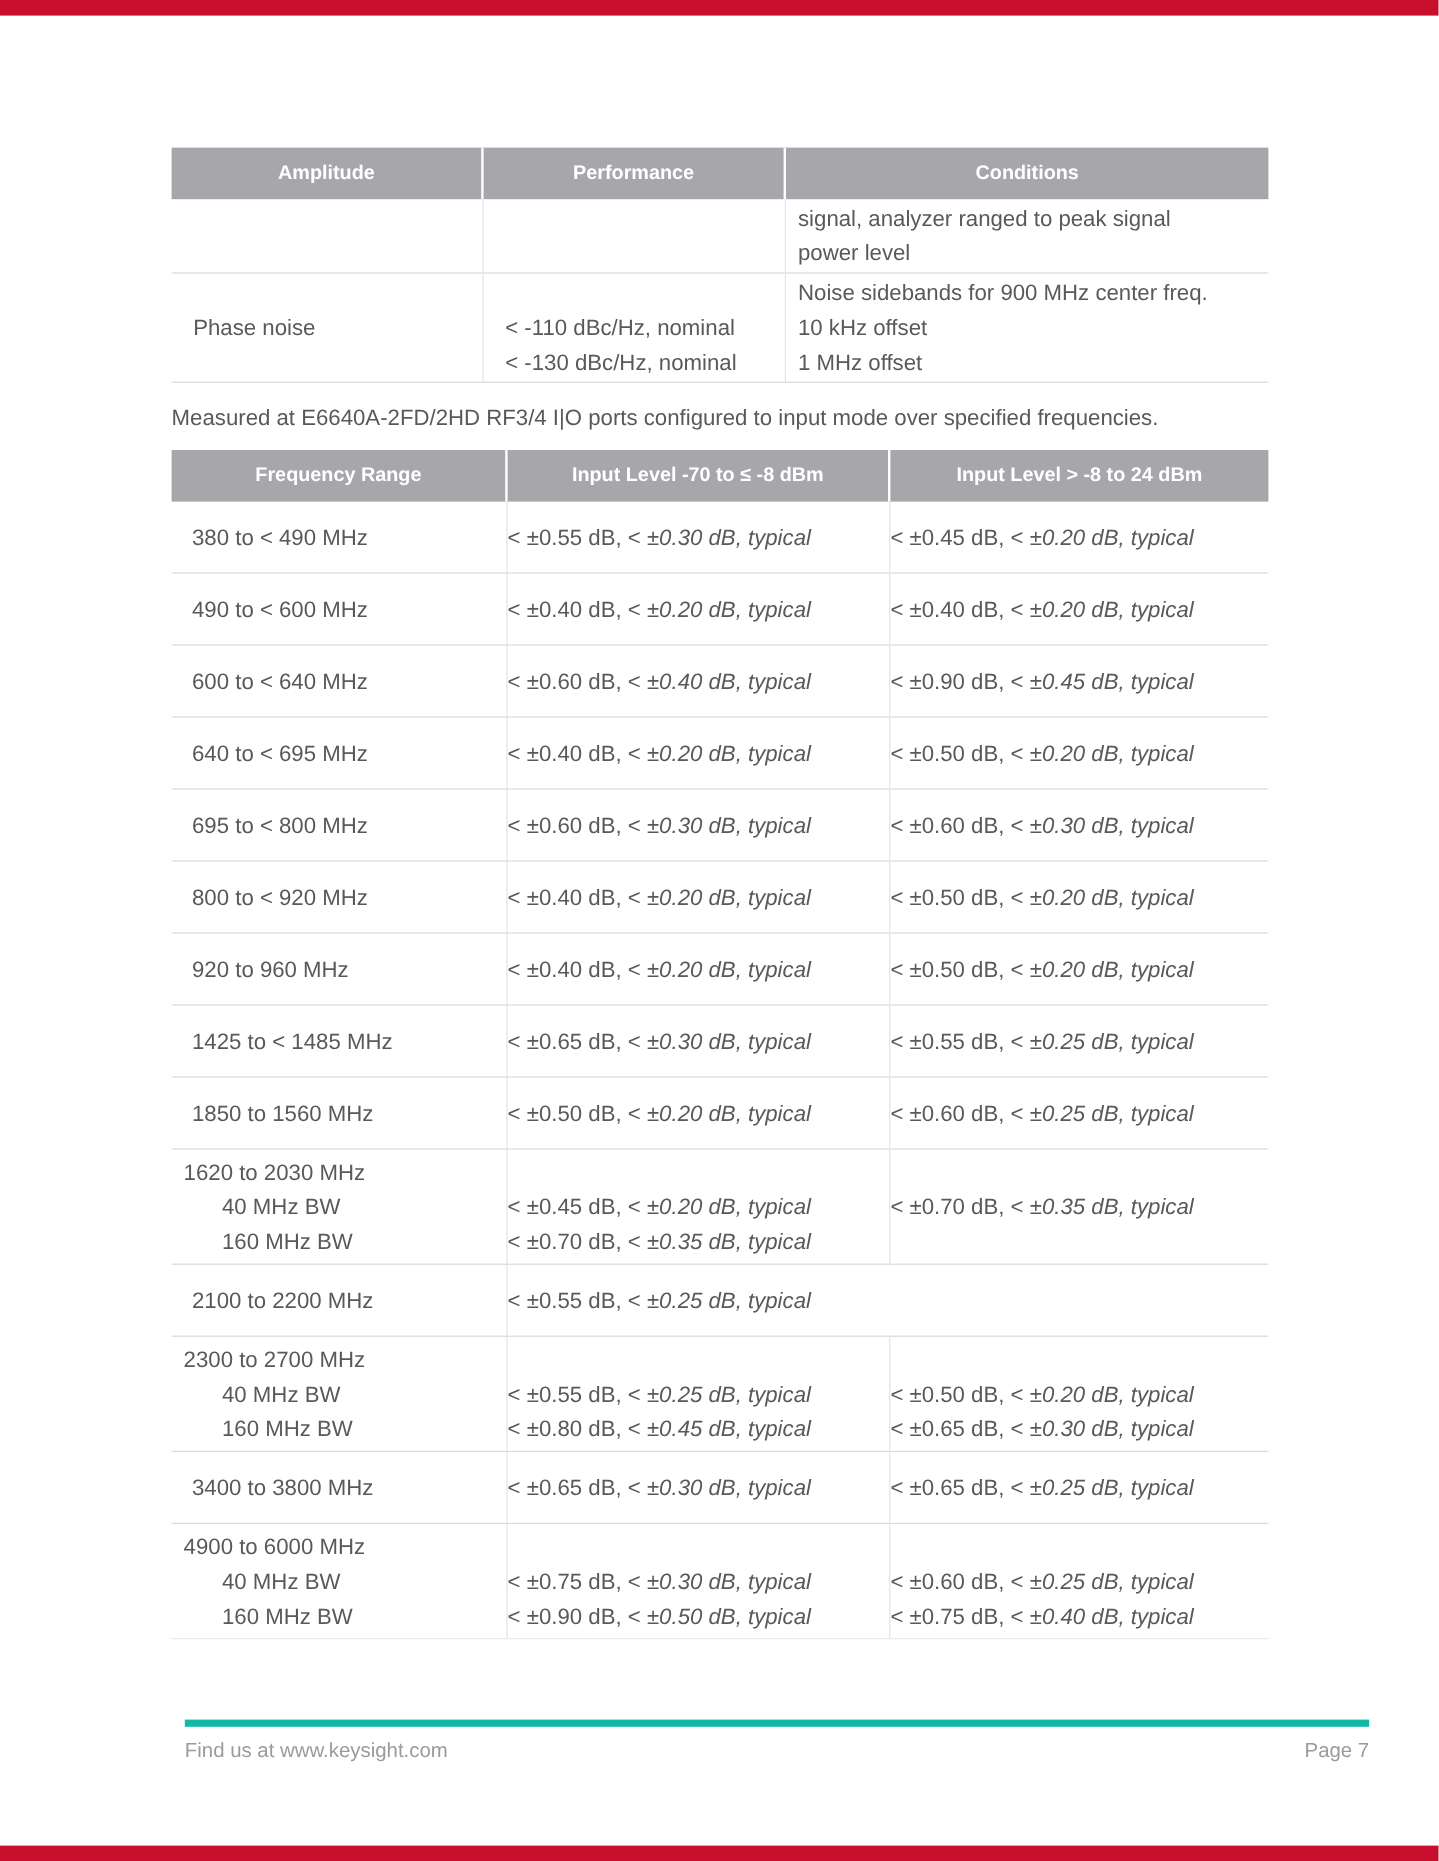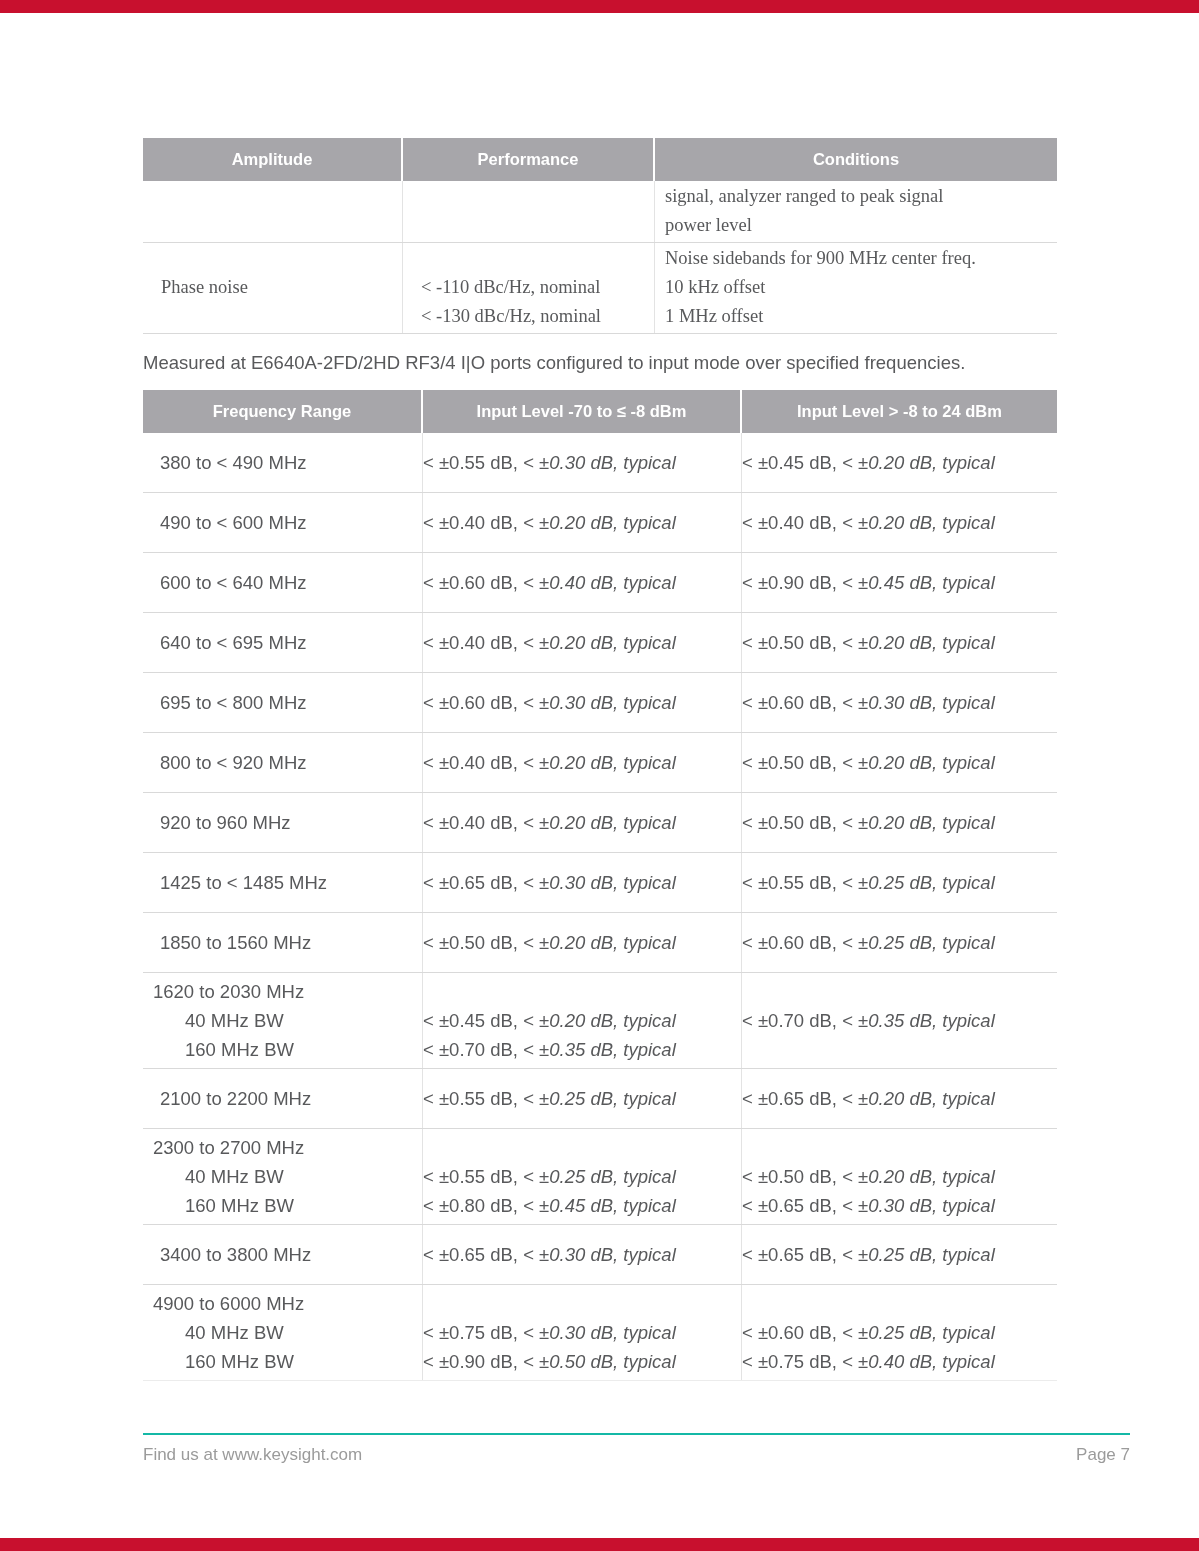--- a/index.html
+++ b/index.html
@@ -19,35 +19,35 @@
     height:1551px;
     background:#ffffff;
     overflow:hidden;
     font-family:"Liberation Sans",sans-serif;
     color:var(--body-text);
   }
   .red-bar{position:absolute;left:0;width:100%;height:13px;background:var(--brand-red);}
   .red-bar.top{top:0;}
   .red-bar.bottom{bottom:0;}
 
-  .content{position:absolute;left:143px;top:138px;width:914px;}
+  .content{position:absolute;left:143px;top:123px;width:914px;}
 
   
   .thead{display:grid;background:var(--header-gray);height:43px;}
   .hcell{
     color:#ffffff;font-weight:bold;font-size:16.5px;
     display:flex;align-items:center;justify-content:center;
     border-right:2px solid #ffffff;white-space:nowrap;
   }
   .hcell:last-child{border-right:none;}
 
   
   .t1 .thead,.t1-row{grid-template-columns:260px 252px 402px;}
   .t1-row{display:grid;border-bottom:1px solid var(--row-border);font-size:18.5px;line-height:29px;}
-  .t1-row .cell{padding:1px 12px 2px 18px;border-right:1px solid var(--col-border);font-family:Liberation Serif, serif;}
+  .t1-row .cell{padding:1px 12px 2px 18px;border-right:1px solid var(--col-border);}
   .t1-row .cell:last-child{border-right:none;padding-left:10px;}
   .t1-row .cell.amp{display:flex;align-items:center;}
   .t1-row:last-child{border-bottom:1px solid var(--row-border);}
 
   
   .section-heading{margin:15px 0 0 0;font-size:21px;font-weight:400;color:var(--heading-text);line-height:26px;}
   .intro{margin:17px 0 0 0;font-size:18.5px;line-height:24px;color:var(--body-text);}
 
   
   .t2{margin-top:15px;}
@@ -58,21 +58,21 @@
   .t2-row.single .cell{padding:15px 0 14px 0;line-height:30px;}
   .t2-row.multi .cell{padding:4px 0 4px 0;line-height:29px;}
   .t2-row .freq .line{padding-left:17px;white-space:nowrap;}
   .t2-row.multi .freq .line.main{padding-left:10px;}
   .t2-row.multi .freq .line.sub{padding-left:42px;}
   .t2-row .val .line{white-space:nowrap;}
   .t2-row .val .it{font-style:italic;}
   .t2-row:last-child{border-bottom:1px solid #ececec;}
 
   
-  .footer{position:absolute;left:143px;top:1433px;width:987px;border-top:2px solid #14b8a6;}
+  .footer{position:absolute;left:154px;top:1433px;width:987px;border-top:6px solid #14b8a6;}
   .footer-row{display:flex;justify-content:space-between;padding-top:10px;font-size:17px;color:var(--footer-text);}
 </style>
 </head>
 <body>
 
 <div class="page">
   <div class="red-bar top"></div>
 
   <div class="content">
 
@@ -233,23 +233,20 @@
               <div class="line"><span>&lt; ±0.70 dB, &lt; </span><span class="it">±0.35 dB, typical</span></div>
             </div>
           </div>
           <div class="t2-row single">
             <div class="cell freq">
               <div class="line">2100 to 2200 MHz</div>
             </div>
             <div class="cell val">
               <div class="line"><span>&lt; ±0.55 dB, &lt; </span><span class="it">±0.25 dB, typical</span></div>
             </div>
-            <div class="cell val">
-              <div class="line"><span>&lt; ±0.65 dB, &lt; </span><span class="it">±0.20 dB, typical</span></div>
-            </div>
           </div>
           <div class="t2-row multi">
             <div class="cell freq">
               <div class="line main">2300 to 2700 MHz</div>
               <div class="line sub">40 MHz BW</div>
               <div class="line sub">160 MHz BW</div>
             </div>
             <div class="cell val">
               <div class="line">&nbsp;</div>
               <div class="line"><span>&lt; ±0.55 dB, &lt; </span><span class="it">±0.25 dB, typical</span></div>

